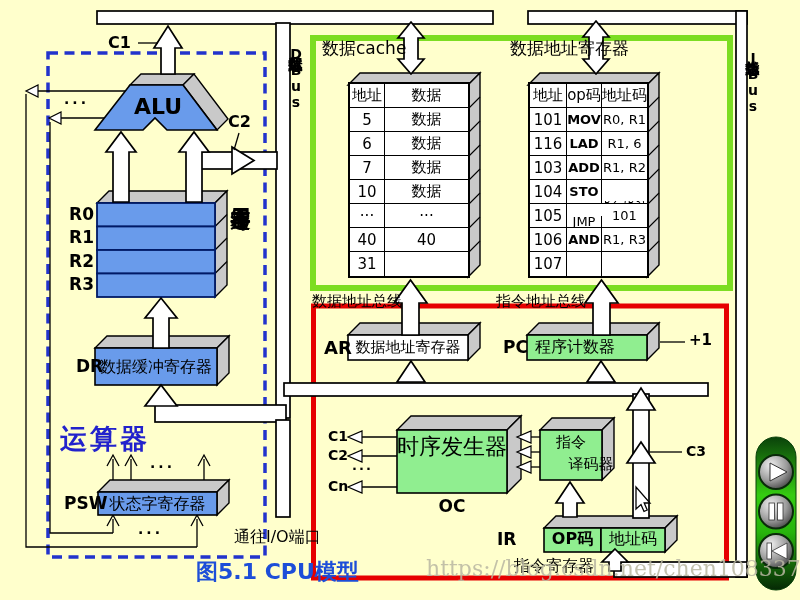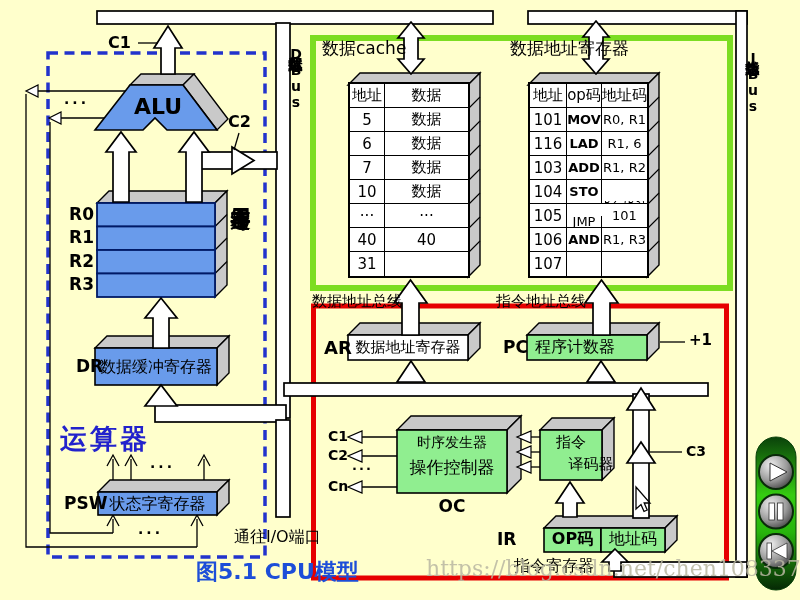--- a/index.html
+++ b/index.html
@@ -275,22 +275,21 @@
 <div class="lbl ctr" style="left:348px;top:339px;width:120px;font-size:15px;">数据地址寄存器</div>
 <div class="lbl" style="left:503px;top:338px;font-weight:bold;font-size:17px;">PC</div>
 <div class="lbl ctr" style="left:527px;top:338px;width:96px;font-size:16px;">程序计数器</div>
 <div class="lbl" style="left:689px;top:332px;font-weight:bold;font-size:15px;">+1</div>
 
 <div class="lbl" style="left:328px;top:429px;font-weight:bold;font-size:14px;">C1</div>
 <div class="lbl" style="left:328px;top:448px;font-weight:bold;font-size:14px;">C2</div>
 <div class="lbl" style="left:352px;top:462px;font-weight:bold;font-size:13px;letter-spacing:2px;">···</div>
 <div class="lbl" style="left:328px;top:479px;font-weight:bold;font-size:14px;">Cn</div>
 
-<div class="lbl ctr" style="left:397px;top:435px;width:110px;font-size:14px;">时序发生器</div>
-<div class="lbl ctr" style="left:397px;top:458px;width:110px;font-size:17px;">操作控制器</div>
+<div class="lbl ctr" style="left:397px;top:435px;width:110px;font-size:22px;">时序发生器</div>
 <div class="lbl ctr" style="left:397px;top:497px;width:110px;font-weight:bold;font-size:17px;">OC</div>
 
 <div class="lbl ctr" style="left:540px;top:434px;width:62px;font-size:15px;">指令</div>
 <div class="lbl ctr" style="left:540px;top:456px;width:62px;font-size:15px;padding-left:20px;">译码器</div>
 <div class="lbl" style="left:686px;top:444px;font-weight:bold;font-size:14px;">C3</div>
 
 
 <div class="lbl" style="left:497px;top:530px;font-weight:bold;font-size:17px;">IR</div>
 <div class="lbl ctr" style="left:544px;top:530px;width:57px;font-weight:bold;font-size:16px;">OP码</div>
 <div class="lbl ctr" style="left:601px;top:530px;width:64px;font-size:16px;">地址码</div>

